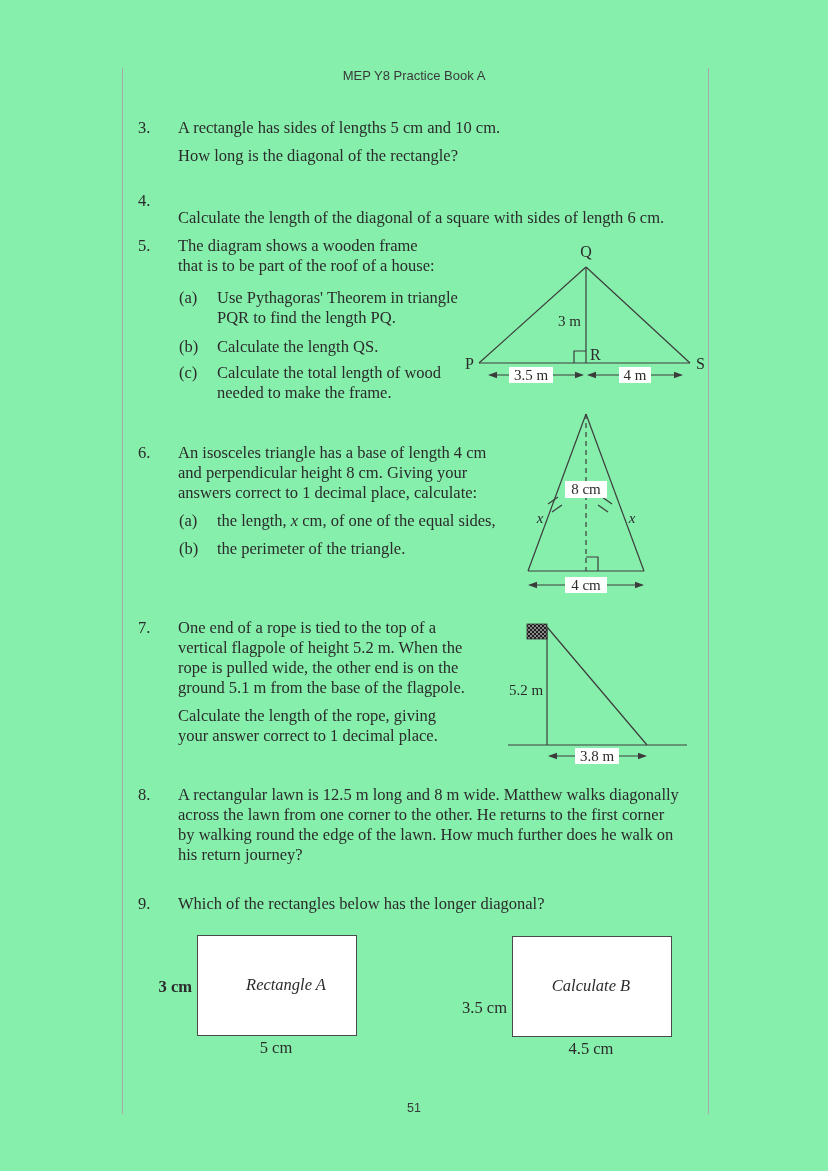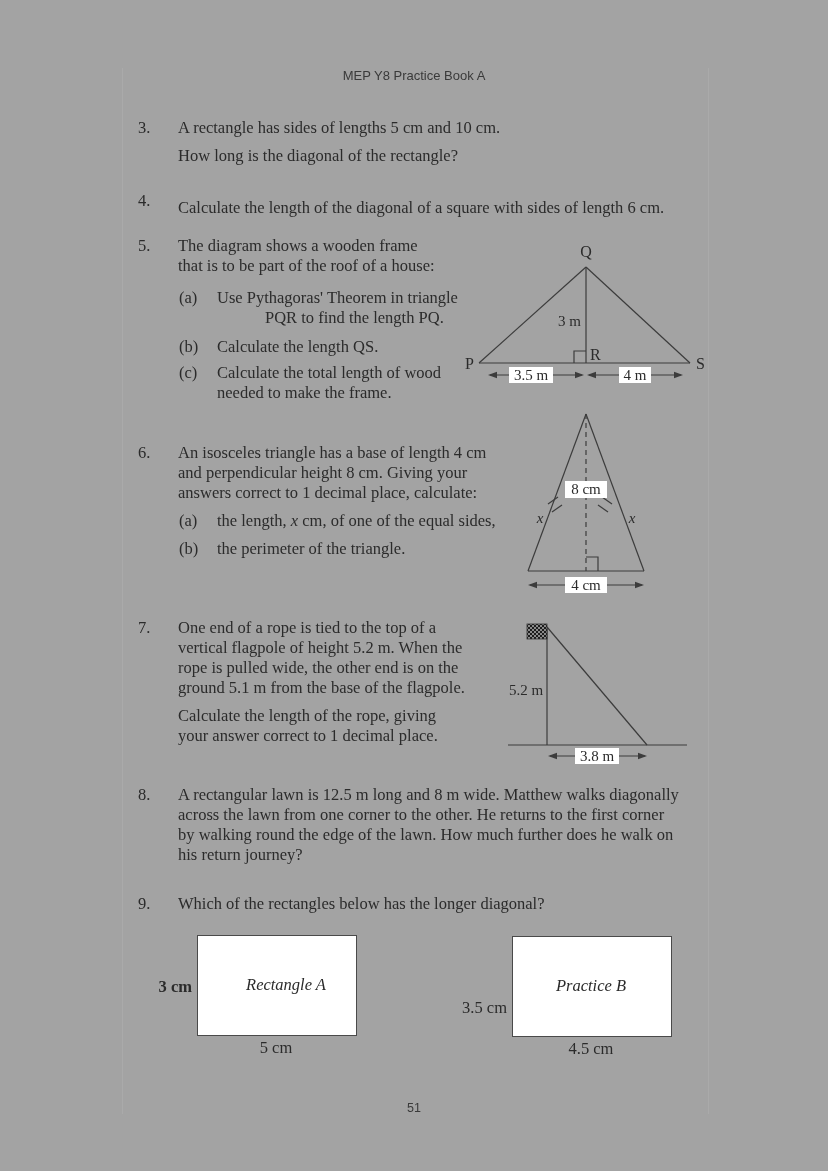--- a/index.html
+++ b/index.html
@@ -1,16 +1,16 @@
 <!DOCTYPE html>
 <html><head>
 <meta charset="utf-8">
 <style>
   html,body{margin:0;padding:0;background:#ffffff;}
-  .page{position:relative;width:828px;height:1171px;background:#a3a3a3;
+  .page{position:relative;width:828px;height:1171px;background:#86efac;
         font-family:"Liberation Serif",serif;color:#2b2b2b;overflow:hidden;}
   .abs{position:absolute;white-space:nowrap;}
   .t{font-size:16.5px;line-height:20px;}
   .hdr{font-family:"Liberation Sans",sans-serif;font-size:13px;color:#3a3a3a;}
   .pgnum{font-family:"Liberation Sans",sans-serif;font-size:12.5px;color:#3a3a3a;}
   .vline{position:absolute;width:1px;background:#aaaaaa;}
   .rectbox{position:absolute;border:1.4px solid #4a4a4a;background:#fff;}
   .it{font-style:italic;}
   .ctr{text-align:center;}
   .rt{text-align:right;}
@@ -30,29 +30,29 @@
   <div class="vline" style="left:122px;top:68px;height:1046px;"></div>
   <div class="vline" style="left:708px;top:68px;height:1046px;"></div>
 
   <div class="abs hdr ctr" style="left:0;top:68px;width:828px;">MEP Y8 Practice Book A</div>
 
   <div class="abs t" style="left:138px;top:118px;">3.</div>
   <div class="abs t" style="left:178px;top:118px;">A rectangle has sides of lengths 5 cm and 10 cm.</div>
   <div class="abs t" style="left:178px;top:146px;">How long is the diagonal of the rectangle?</div>
 
   <div class="abs t" style="left:138px;top:191px;">4.</div>
-  <div class="abs t" style="left:178px;top:198px;">Calculate the length of the diagonal of a square with sides of length 6 cm.</div>
+  <div class="abs t" style="left:178px;top:208px;">Calculate the length of the diagonal of a square with sides of length 6 cm.</div>
 
   <div class="abs t" style="left:138px;top:236px;">5.</div>
   <div class="abs t" style="left:178px;top:236px;">The diagram shows a wooden frame</div>
   <div class="abs t" style="left:178px;top:256px;">that is to be part of the roof of a house:</div>
 
   <div class="abs t" style="left:179px;top:288px;">(a)</div>
   <div class="abs t" style="left:217px;top:288px;">Use Pythagoras' Theorem in triangle</div>
-  <div class="abs t" style="left:217px;top:308px;margin-left:48px;">PQR to find the length PQ.</div>
+  <div class="abs t" style="left:217px;top:308px;">PQR to find the length PQ.</div>
   <div class="abs t" style="left:179px;top:337px;">(b)</div>
   <div class="abs t" style="left:217px;top:337px;">Calculate the length QS.</div>
   <div class="abs t" style="left:179px;top:363px;">(c)</div>
   <div class="abs t" style="left:217px;top:363px;">Calculate the total length of wood</div>
   <div class="abs t" style="left:217px;top:383px;">needed to make the frame.</div>
 
   <svg style="left:460px;top:240px;" width="250" height="152" viewBox="0 0 250 152">
     <line x1="19" y1="123" x2="230" y2="123"></line>
     <line x1="19" y1="123" x2="126" y2="27"></line>
     <line x1="126" y1="27" x2="230" y2="123"></line>
@@ -147,18 +147,18 @@
   <div class="abs t" style="left:138px;top:894px;">9.</div>
   <div class="abs t" style="left:178px;top:894px;">Which of the rectangles below has the longer diagonal?</div>
 
   <div class="rectbox" style="left:197px;top:935px;width:158px;height:99px;"></div>
   <div class="abs t rt" style="left:120px;top:977px;width:72px;font-weight:bold;">3 cm</div>
   <div class="abs t ctr it" style="left:197px;top:975px;width:178px;">Rectangle A</div>
   <div class="abs t ctr" style="left:197px;top:1038px;width:158px;">5 cm</div>
 
   <div class="rectbox" style="left:512px;top:936px;width:158px;height:99px;"></div>
   <div class="abs t rt" style="left:425px;top:978px;width:82px;margin-top:20px;">3.5 cm</div>
-  <div class="abs t ctr it" style="left:512px;top:976px;width:158px;">Practice B</div>
+  <div class="abs t ctr it" style="left:512px;top:976px;width:158px;">Calculate B</div>
   <div class="abs t ctr" style="left:512px;top:1039px;width:158px;">4.5 cm</div>
 
   <div class="abs pgnum ctr" style="left:0;top:1101px;width:828px;">51</div>
 
 </div>
 
 </body></html>

